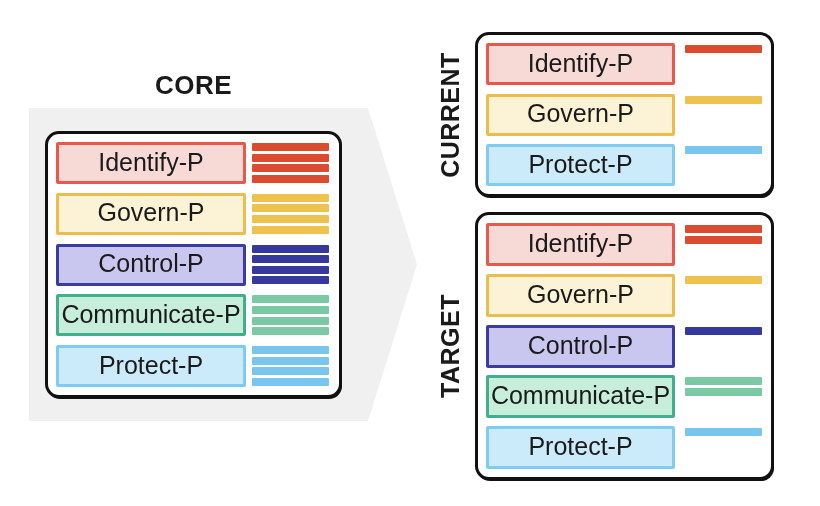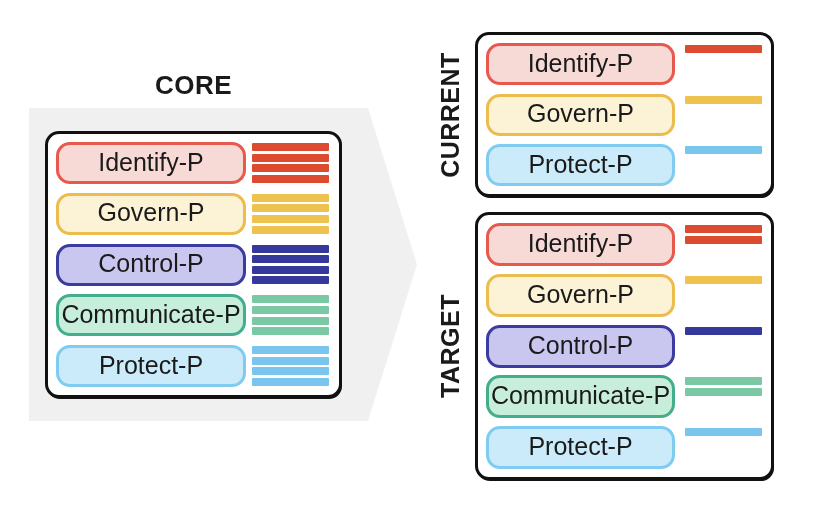--- a/index.html
+++ b/index.html
@@ -23,21 +23,21 @@
     display:flex;flex-direction:column;justify-content:space-between;
     padding:8px;
   }
   .core-box{left:45px;top:131px;width:297px;height:267px;}
   .current-box{left:475px;top:32px;width:299px;height:165px;}
   .target-box{left:475px;top:212px;width:299px;height:268px;}
   .row{display:flex;align-items:stretch;}
   .core-box .row,.current-box .row{height:42px;}
   .target-box .row{height:43px;}
   .func-box{
-    box-sizing:border-box;border:3px solid;border-radius:14px;
+    box-sizing:border-box;border:3px solid;border-radius:2px;
     display:flex;align-items:center;justify-content:center;
   }
   .core-box .func-box{width:190px;}
   .current-box .func-box,.target-box .func-box{width:189px;}
   .func-label{font-size:25px;line-height:1;padding-bottom:2px;}
   .bars{width:77px;display:flex;flex-direction:column;}
   .core-box .bars{margin-left:auto;margin-right:2px;justify-content:space-between;padding:1px 0;}
   .current-box .bars,.target-box .bars{margin-left:10px;margin-top:2px;gap:3px;justify-content:flex-start;}
   .bar{height:8px;border-radius:1px;flex:0 0 auto;}
 </style>

